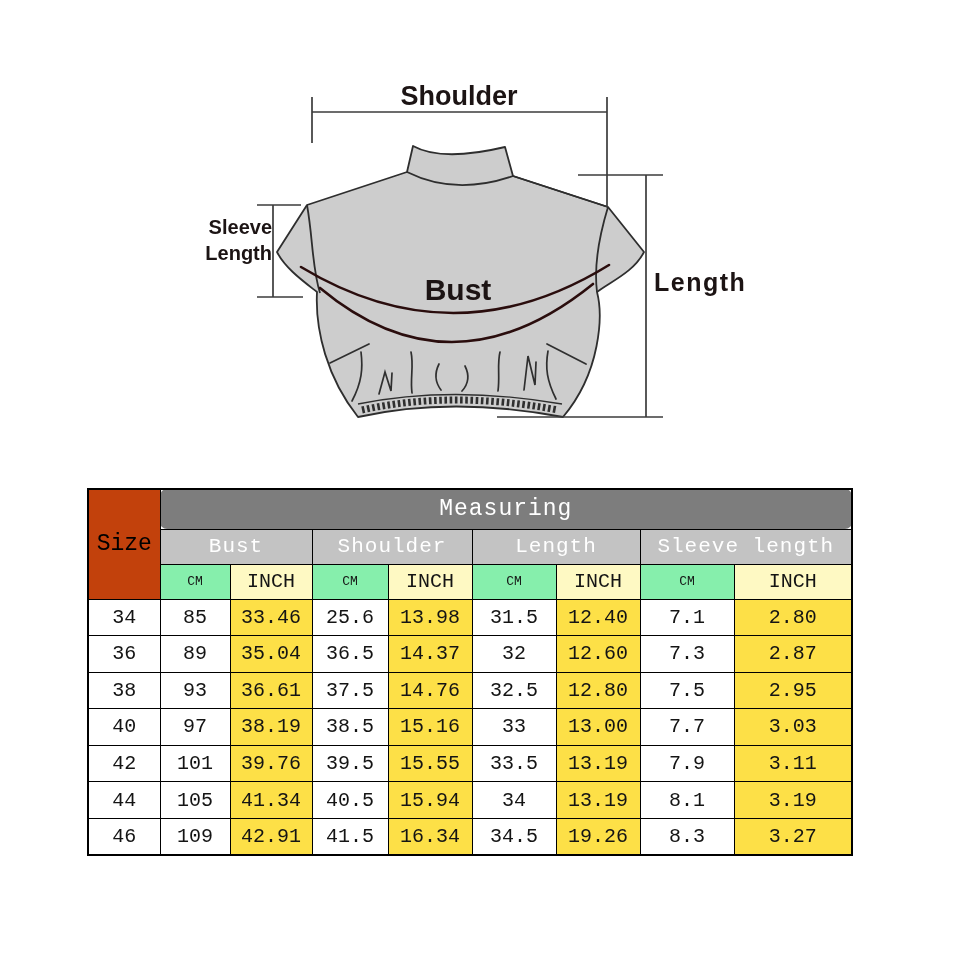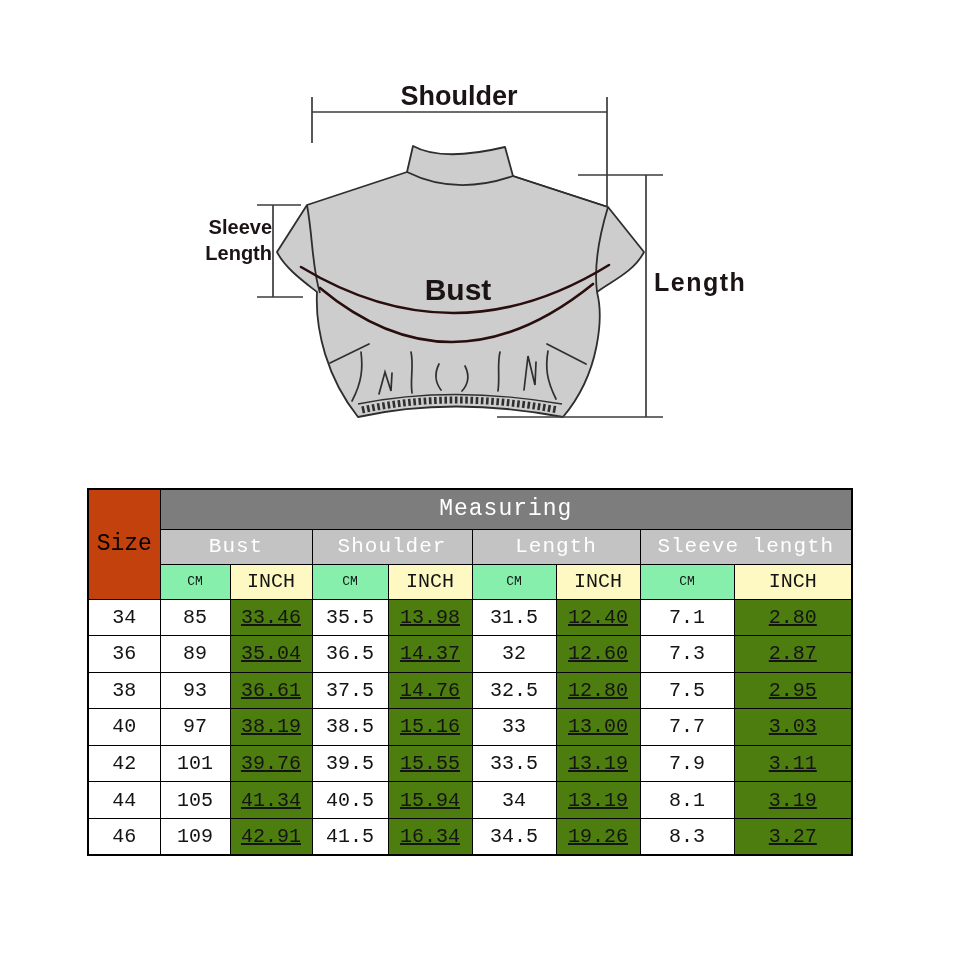--- a/index.html
+++ b/index.html
@@ -20,26 +20,26 @@
   .size-table th,.size-table td{
     border:1px solid #000000;text-align:center;vertical-align:middle;
     padding:0;font-weight:normal;overflow:hidden;white-space:nowrap;
   }
   .size-table{border:2px solid #000000;}
   .row-measuring{height:40px;}
   .row-groups{height:35px;}
   .row-units{height:35px;}
   .size-table tbody tr{height:36px;}
   th.size-h{background:#c2410c;color:#000000;font-size:23px;}
-  th.measuring{background:#7d7d7d;color:#ffffff;font-size:23px;letter-spacing:1px;}
+  th.measuring{background:#7d7d7d;color:#ffffff;font-size:23px;letter-spacing:1px;border-radius:7px;}
   th.group{background:#c3c3c3;color:#ffffff;font-size:21px;letter-spacing:1px;}
   th.unit-cm{background:#86efac;color:#141414;font-size:13px;}
   th.unit-inch{background:#fef9c3;color:#141414;font-size:20px;}
   .size-table td{font-size:20px;background:#ffffff;}
-  .size-table td.inch{background:#4d7c0f;text-decoration:underline;}
+  .size-table td.inch{background:#fde047;}
 </style>
 </head>
 <body>
 
 <div class="diagram-wrap">
   <svg width="954" height="470" viewBox="0 0 954 470">
 
     <path d="M 407 172
          L 413 146
          Q 442 162 505 147
@@ -137,21 +137,21 @@
       <th class="unit-inch">INCH</th>
       <th class="unit-cm">CM</th>
       <th class="unit-inch">INCH</th>
     </tr>
   </thead>
   <tbody>
       <tr>
         <td>34</td>
         <td>85</td>
         <td class="inch">33.46</td>
-        <td>35.5</td>
+        <td>25.6</td>
         <td class="inch">13.98</td>
         <td>31.5</td>
         <td class="inch">12.40</td>
         <td>7.1</td>
         <td class="inch">2.80</td>
       </tr>
       <tr>
         <td>36</td>
         <td>89</td>
         <td class="inch">35.04</td>

